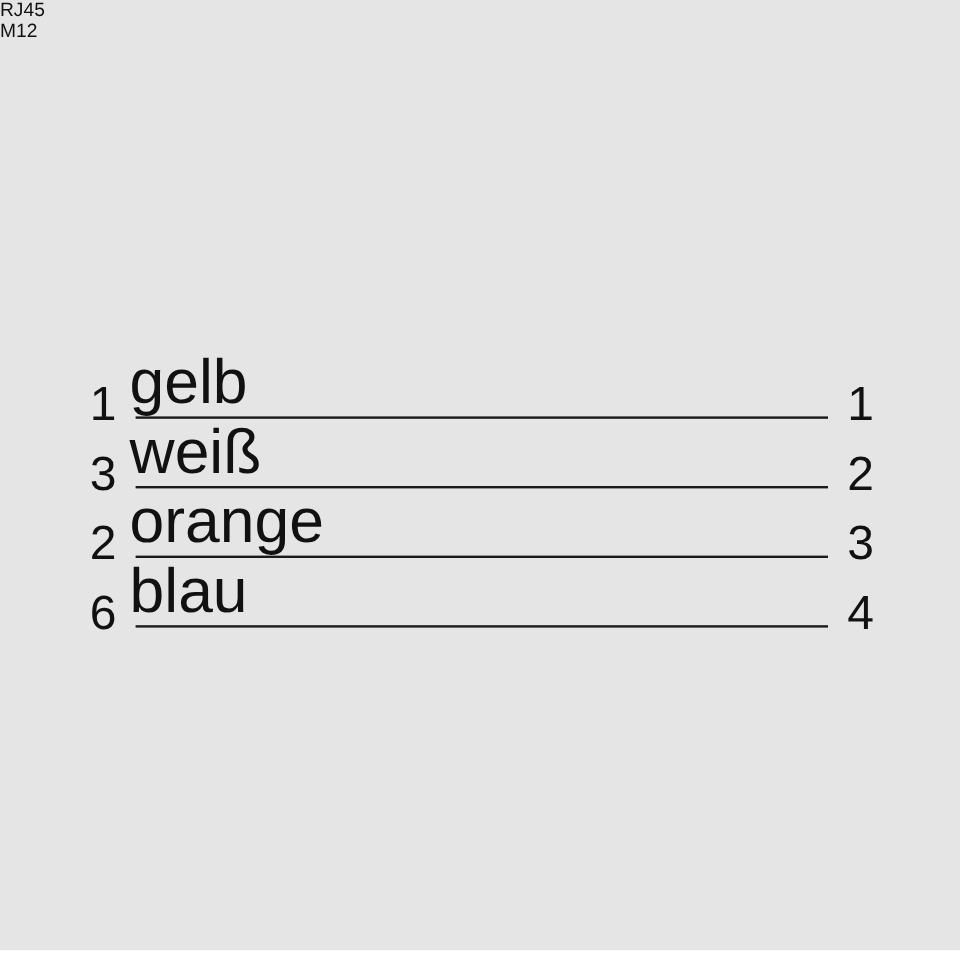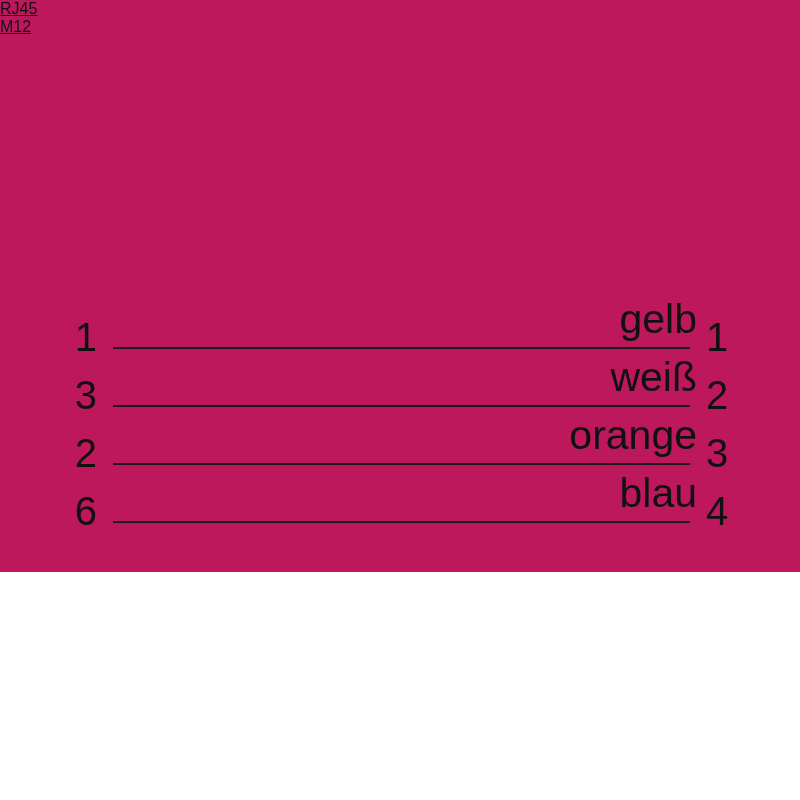--- a/index.html
+++ b/index.html
@@ -5,26 +5,25 @@
 <style>
   html, body {
     margin: 0;
     padding: 0;
     background: #ffffff;
   }
 
   #canvas {
     position: relative;
     width: 800px;
-    height: 572px;
-    background: #be185d;
+    height: 792px;
+    background: #e5e5e5;
     font-family: "Liberation Sans", "DejaVu Sans", sans-serif;
     color: #111111;
     overflow: hidden;
-    text-decoration: underline;
   }
   #header-left  { left: 42px;  top: 250px; }
   #header-right { right: 10px; top: 250px; text-align: left; }
 
   
   .wire-row {
     position: absolute;
     left: 0;
     width: 800px;
     height: 0;
@@ -57,27 +56,27 @@
   }
   .pin-right {
     left: 706px;
     width: 60px;
     text-align: left;
   }
 
   
   .wire-label {
     position: absolute;
-    left: 120px;
+    left: 108px;
     width: 577px;
     top: -50px;
-    font-size: 41px;
+    font-size: 52px;
     font-weight: 300;
     line-height: 44px;
-    text-align: right;
+    text-align: left;
     white-space: nowrap;
     color: #111111;
   }
 </style>
 </head>
 <body>
 
 <div id="canvas">
 
   <div id="header-left">RJ45</div>

